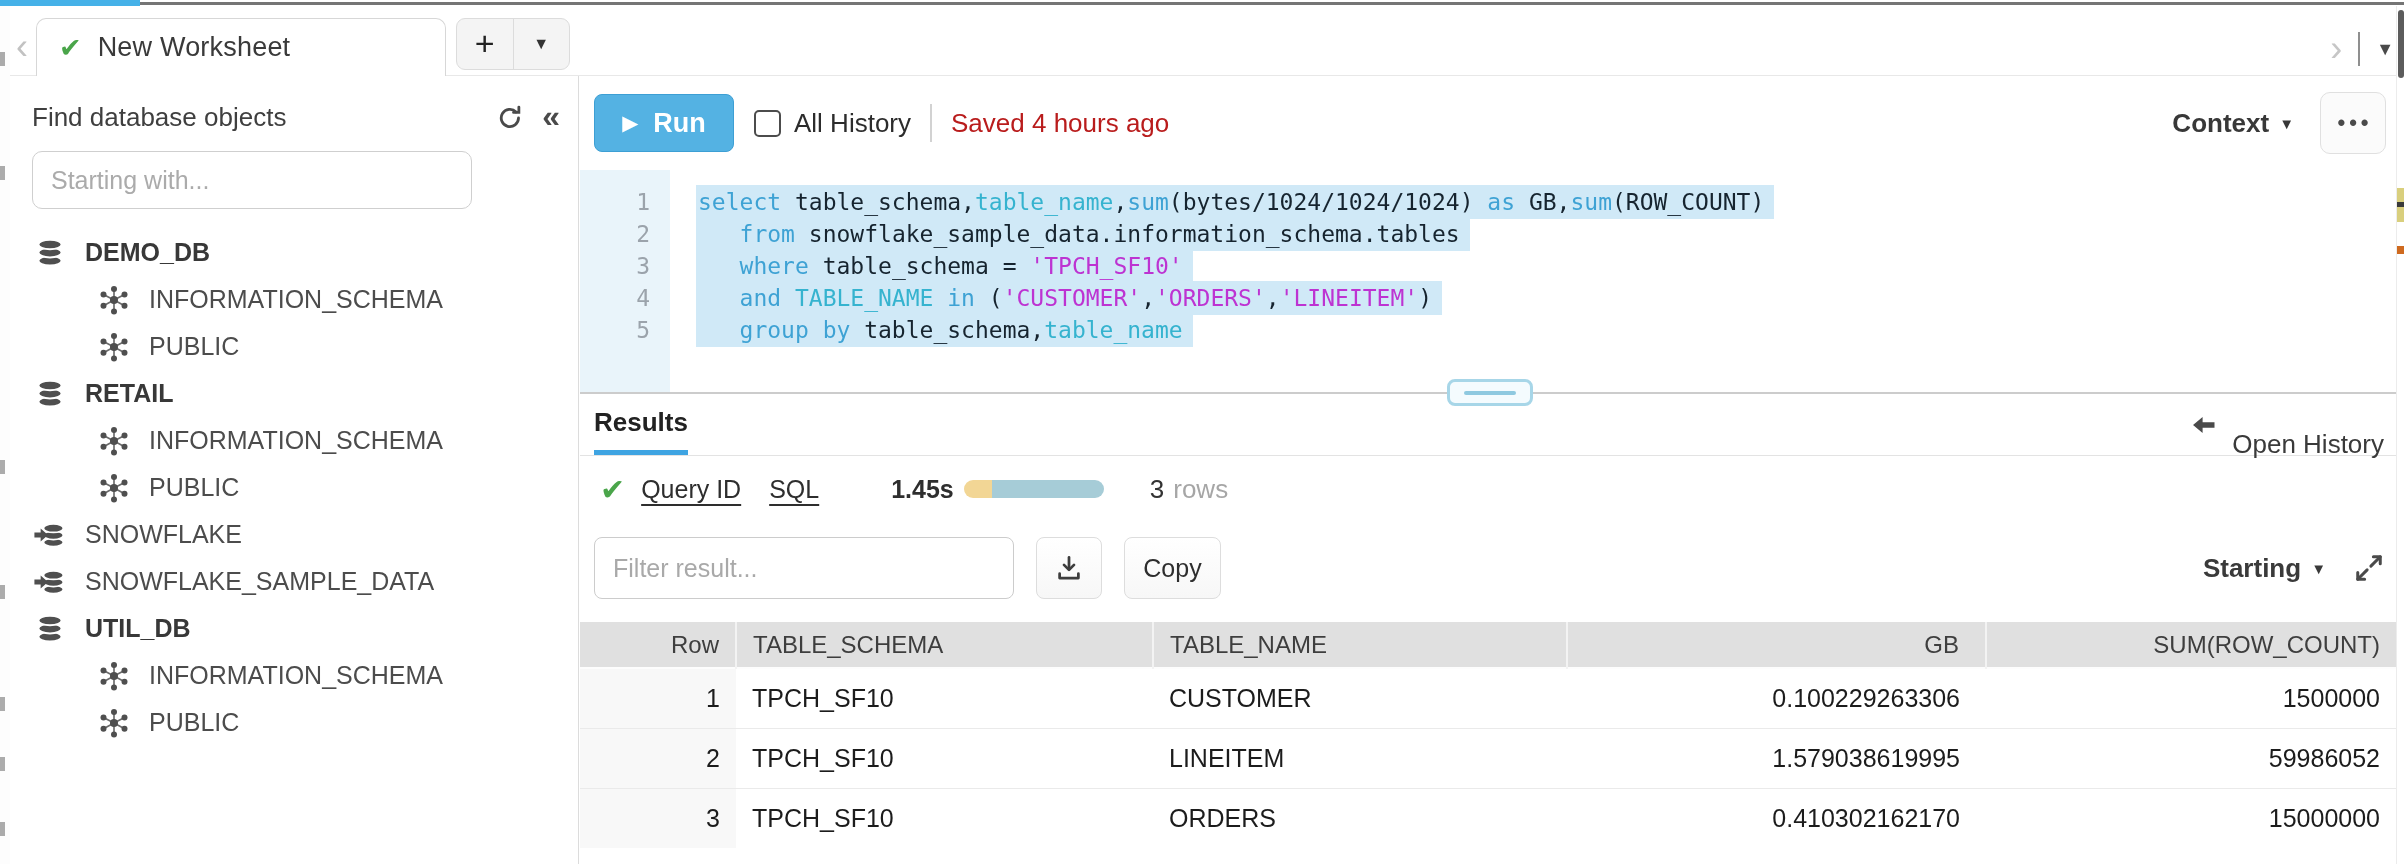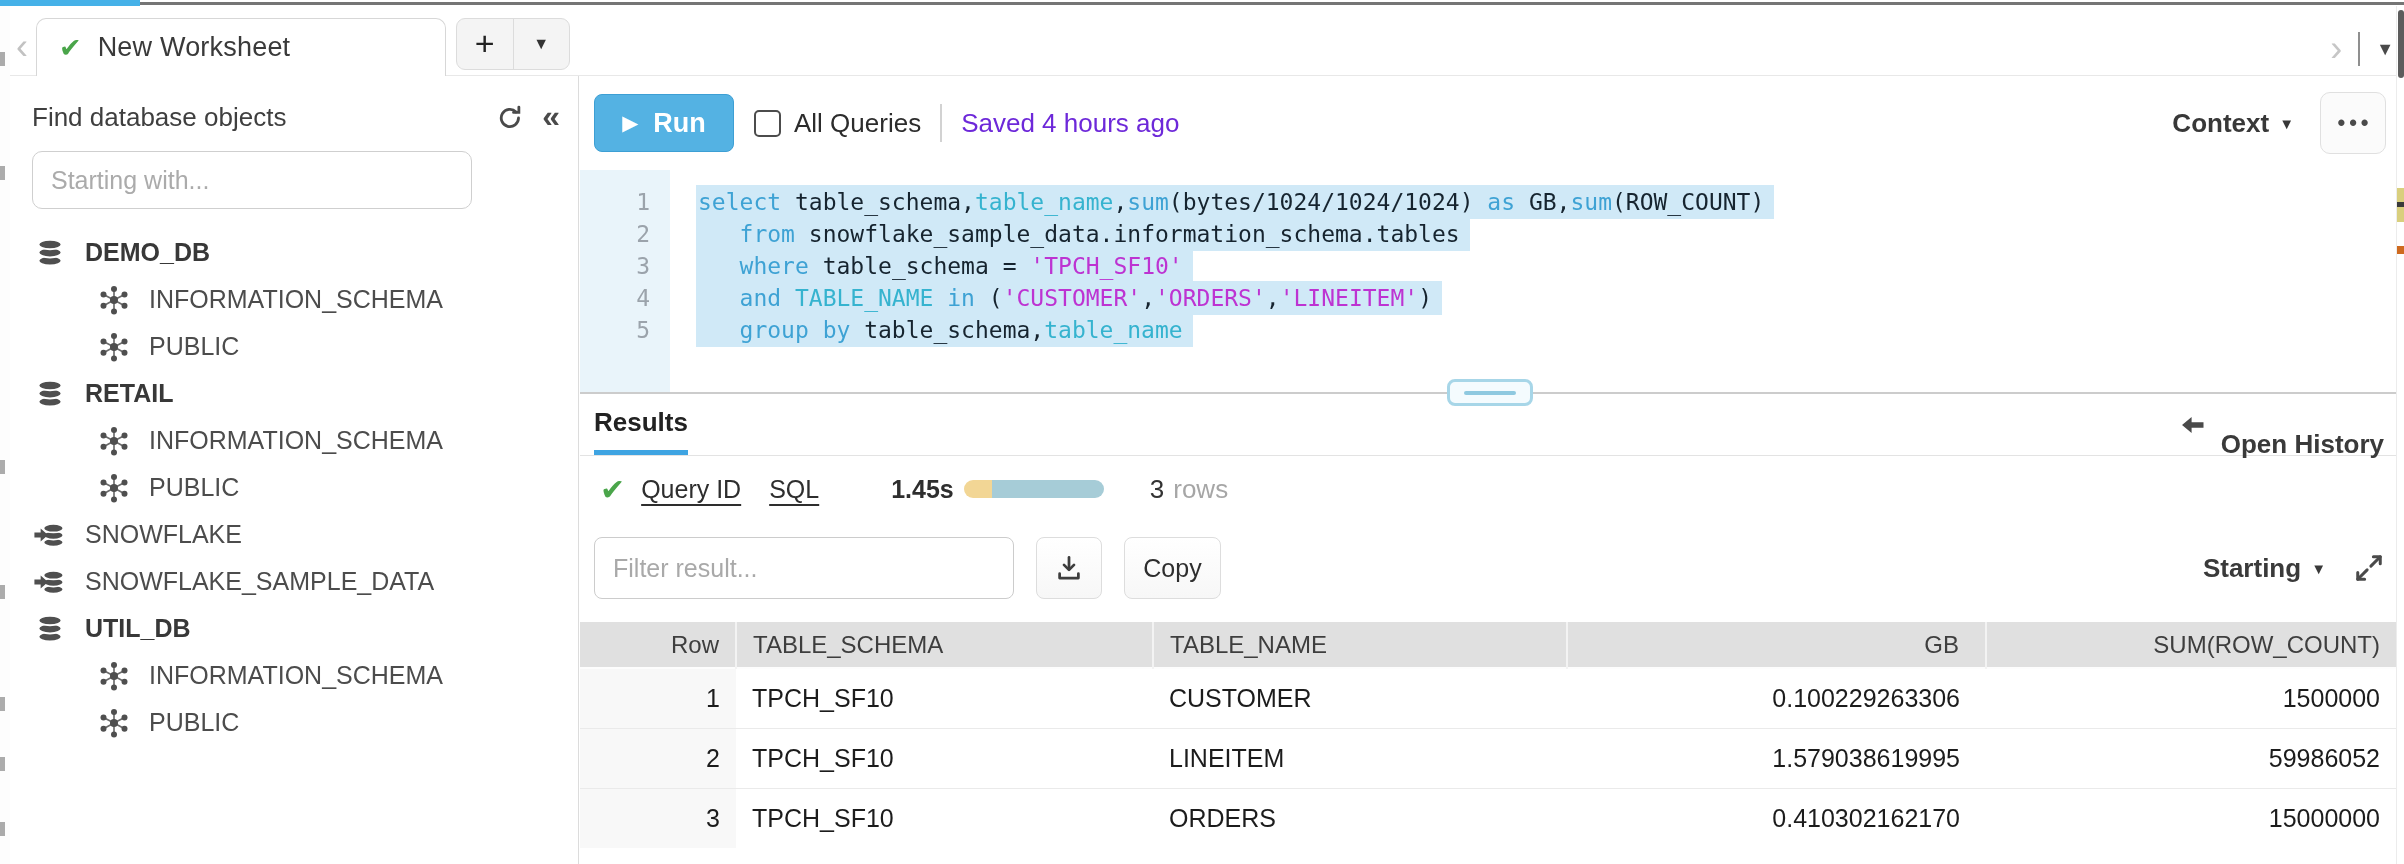--- a/index.html
+++ b/index.html
@@ -58,21 +58,21 @@
   
   #toolbar{height:94px;display:flex;align-items:center;padding:0 10px 0 14px;}
   #run-button{width:140px;height:58px;background:var(--run);border:1.5px solid var(--run-border);
     border-radius:8px;display:flex;align-items:center;justify-content:center;color:#fff;cursor:pointer;}
   #run-button .play{font-size:21px;margin-right:15px;}
   #run-button .lbl{font-size:27px;font-weight:bold;}
   #all-queries{display:flex;align-items:center;margin-left:20px;}
   #all-queries .box{width:27px;height:27px;border:2.5px solid #4c4c4c;border-radius:5px;background:#fff;}
   #all-queries .lbl{font-size:26px;color:#2c2c2c;margin-left:13px;}
   #toolbar .vdiv{width:2px;height:38px;background:#d2d2d2;margin:0 19px;}
-  #saved-status{font-size:26px;color:#6d28d9;}
+  #saved-status{font-size:26px;color:#b91c1c;}
   #toolbar-right{margin-left:auto;display:flex;align-items:center;}
   #context-dd{display:flex;align-items:center;cursor:pointer;}
   #context-dd .lbl{font-size:26px;font-weight:bold;color:#383838;}
   #context-dd .car{font-size:15px;color:#383838;margin-left:10px;}
   #more-btn{width:66px;height:62px;margin-left:26px;border:1.5px solid #e0e0e0;border-radius:10px;
     background:#fbfbfb;display:flex;align-items:center;justify-content:center;cursor:pointer;}
   #more-btn .dots{font-size:22px;font-weight:bold;letter-spacing:4px;color:#4a4a4a;margin-left:4px;}
   
   #editor{position:relative;height:222px;font-family:"DejaVu Sans Mono",monospace;font-size:23px;}
   #gutter-bg{position:absolute;left:0;top:0;bottom:0;width:90px;background:var(--gutter);}
@@ -84,21 +84,21 @@
   .tok-kw{color:var(--kw);} .tok-pl{color:var(--ident);} .tok-tl{color:var(--teal);} .tok-st{color:var(--string);}
   
   #results{position:relative;border-top:2px solid #cccccc;}
   #resize-handle{position:absolute;top:-15px;left:867px;width:86px;height:27px;background:#f4fbfe;
     border:3px solid #a7d6e8;border-radius:8px;display:flex;align-items:center;justify-content:center;z-index:4;cursor:row-resize;}
   #resize-handle .bar{width:52px;height:4px;background:#8fc9e0;border-radius:2px;}
   #results-tabs{height:62px;display:flex;align-items:stretch;padding-left:14px;border-bottom:1px solid #e3e3e3;}
   .rtab{display:flex;align-items:center;font-size:26px;color:#3f3f3f;cursor:pointer;margin-right:38px;}
   .rtab.active{font-weight:bold;color:#222;border-bottom:5px solid var(--accent);}
   #open-history{margin-left:auto;display:flex;align-items:center;padding-right:12px;cursor:pointer;}
-  #open-history .lbl{font-size:26px;font-weight:bold;color:#3a3a3a;margin-left:14px;margin-top:40px;}
+  #open-history .lbl{font-size:26px;font-weight:normal;color:#3a3a3a;margin-left:14px;margin-top:40px;}
   #meta-row{height:66px;display:flex;align-items:center;padding-left:20px;}
   #meta-row .chk{font-size:30px;color:var(--check);}
   .meta-link{font-size:25px;color:#2e2e2e;text-decoration:underline;text-underline-offset:6px;
     text-decoration-thickness:2px;cursor:pointer;}
   #query-id-link{margin-left:16px;} #sql-link{margin-left:28px;}
   #duration{font-size:25px;font-weight:bold;color:#2e2e2e;margin-left:72px;}
   #duration-bar{margin-left:10px;width:140px;height:18px;border-radius:9px;overflow:hidden;display:flex;}
   #duration-bar .warm{background:var(--warm);height:100%;}
   #duration-bar .cool{background:var(--cool);height:100%;flex:1;}
   #row-count{margin-left:46px;font-size:26px;color:#333;}
@@ -389,21 +389,21 @@
 
 <div id="main">
 
   <div id="toolbar">
     <div id="run-button">
       <span class="play">▶</span>
       <span class="lbl">Run</span>
     </div>
     <div id="all-queries">
       <span class="box"></span>
-      <span class="lbl">All Queries</span>
+      <span class="lbl">All History</span>
     </div>
     <span class="vdiv"></span>
     <span id="saved-status">Saved 4 hours ago</span>
     <div id="toolbar-right">
       <div id="context-dd">
         <span class="lbl">Context</span>
         <span class="car">▼</span>
       </div>
       <div id="more-btn">
         <span class="dots">•••</span>

